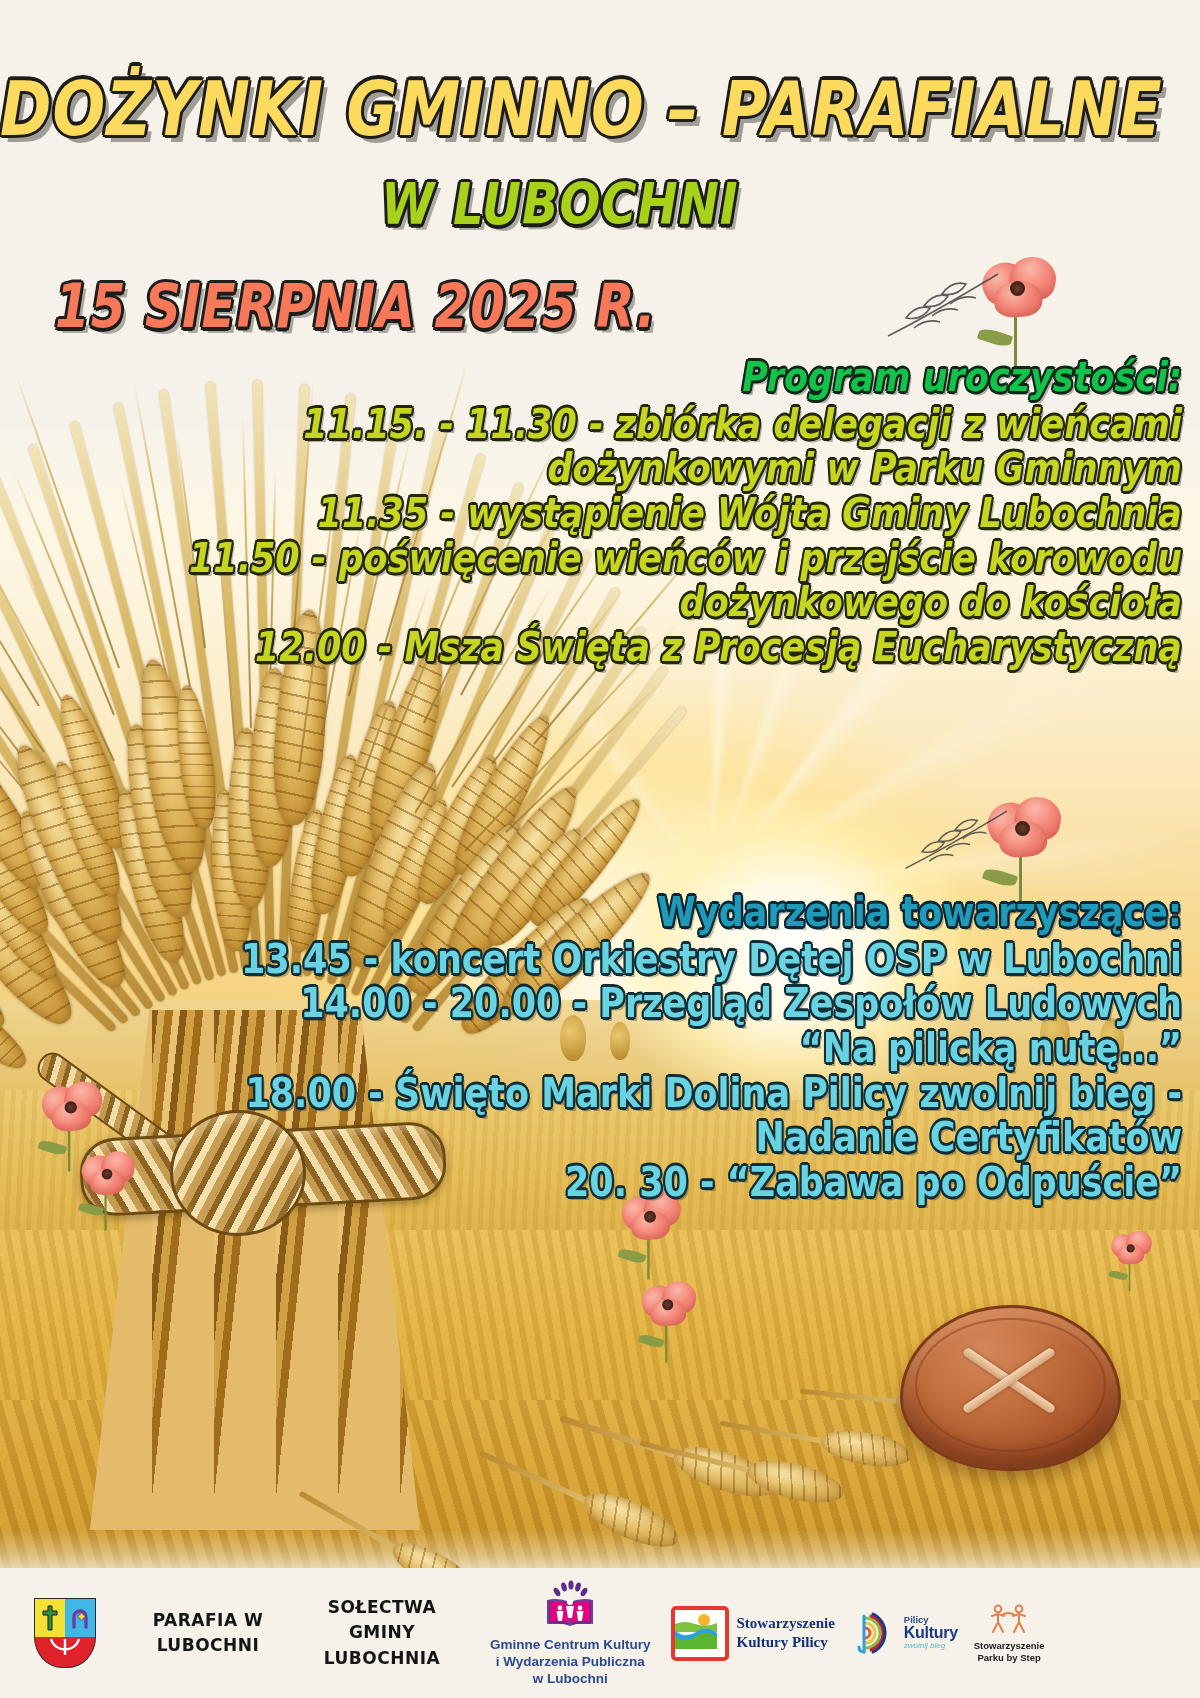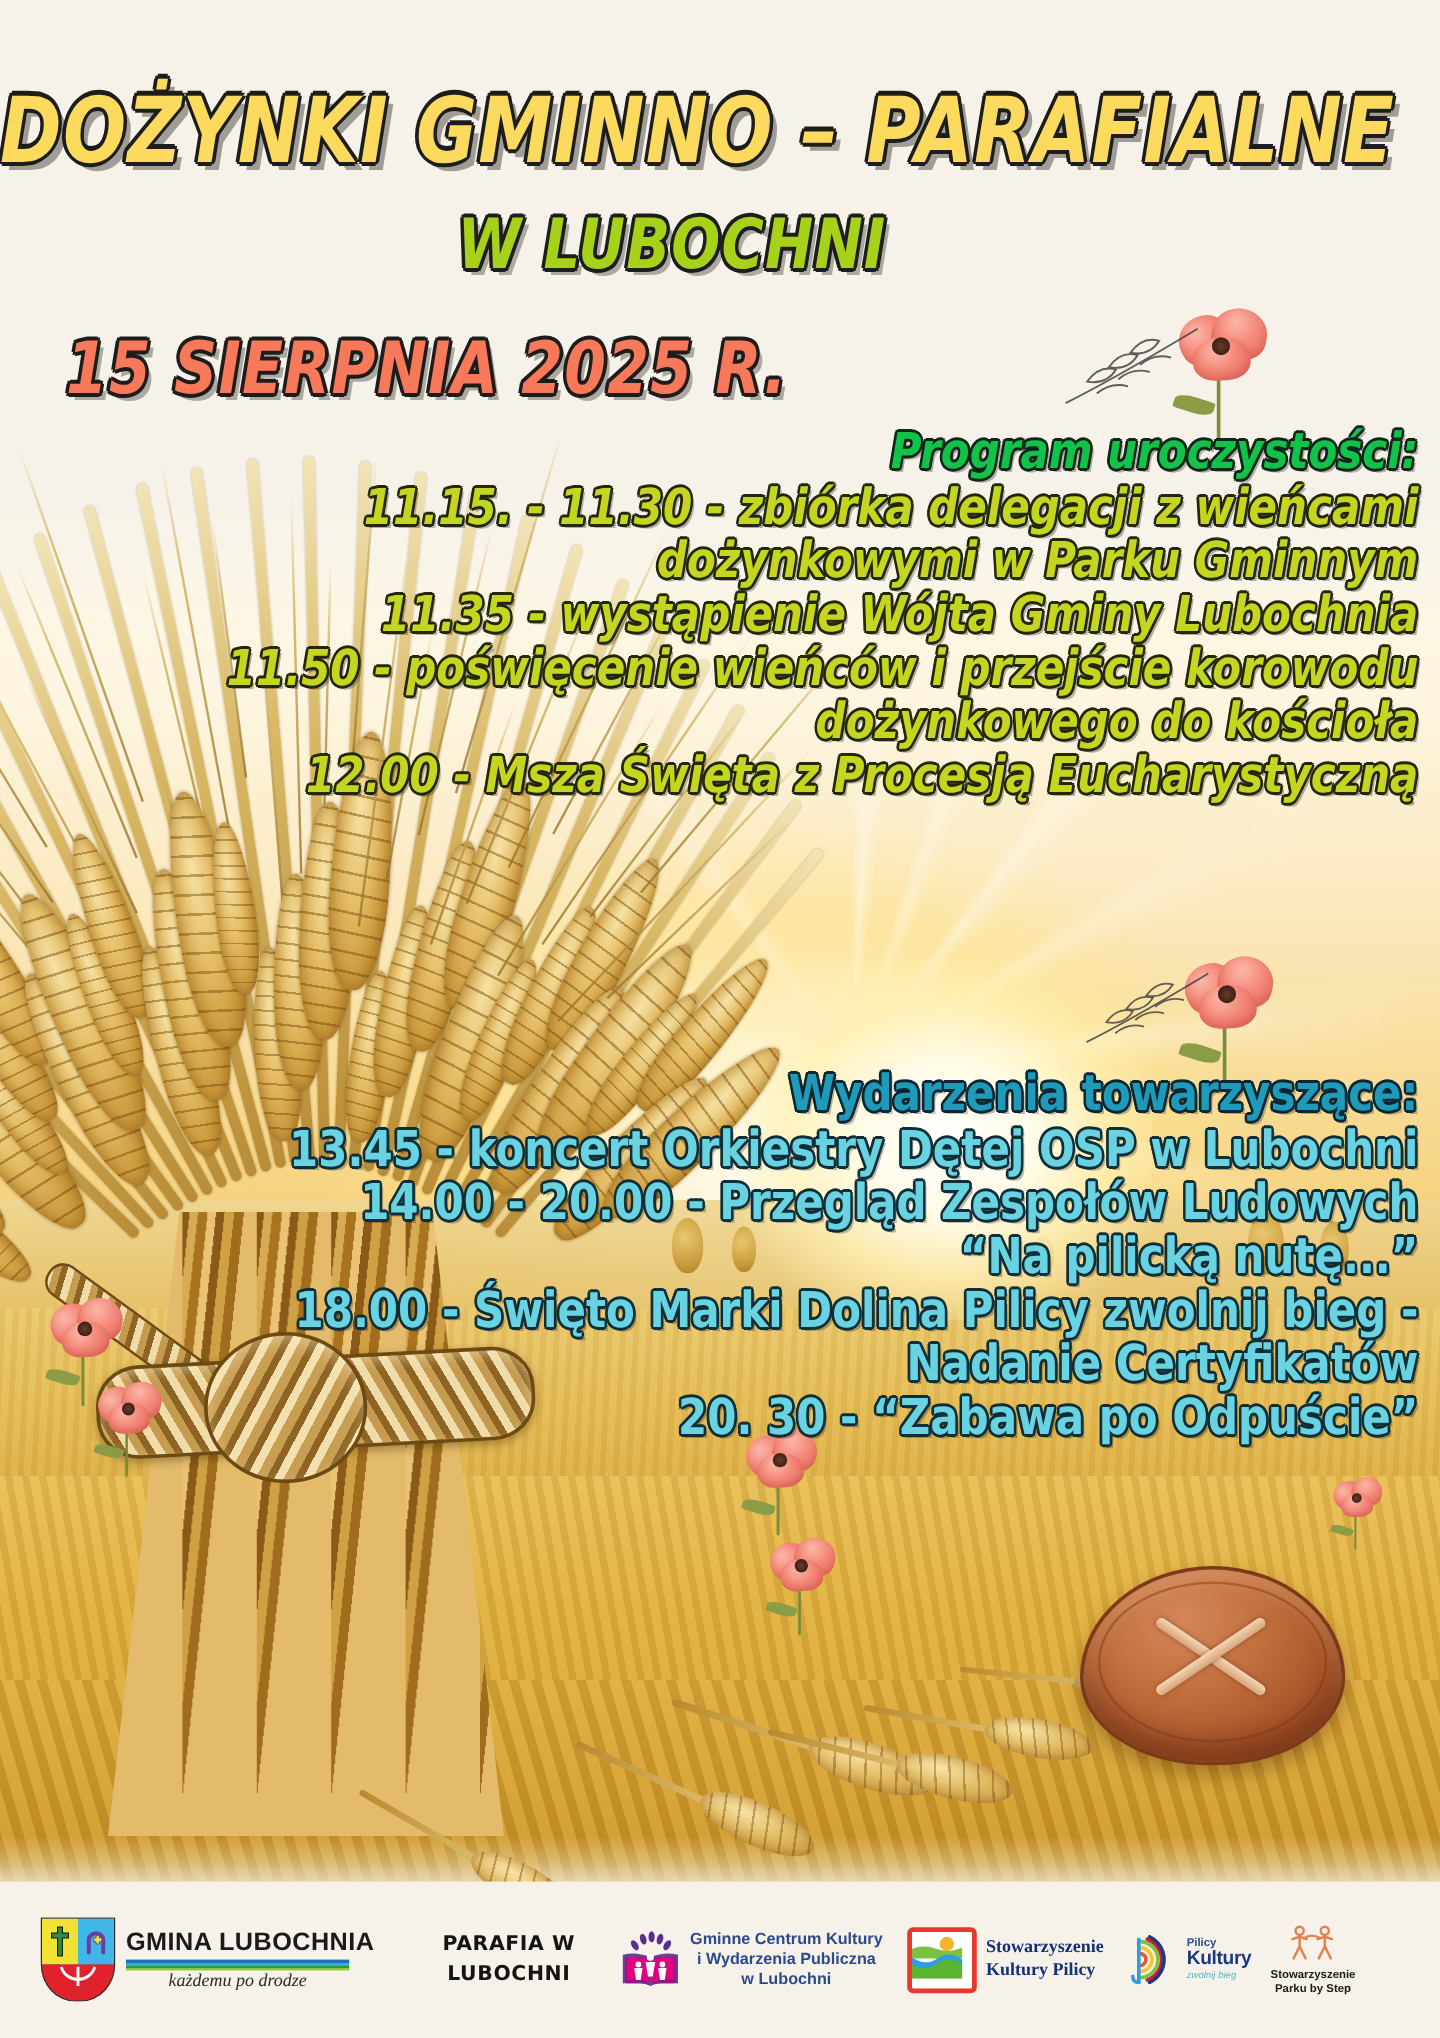--- a/index.html
+++ b/index.html
@@ -571,34 +571,33 @@
             </svg>
           </div>
         </div>
         <div class="bot">
           <svg width="40" height="28" viewBox="0 0 40 28">
             <path d="M6 2 C10 16 30 16 34 2" fill="none" stroke="#ffffff" stroke-width="2.4"></path>
             <path d="M20 2 L20 18" stroke="#ffffff" stroke-width="2.4"></path>
           </svg>
         </div>
       </div>
-      <div class="gmina-text">
-        <div class="gmina-name">GMINA LUBOCHNIA</div>
-        <div class="gmina-bars"></div>
-        <div class="gmina-slogan">każdemu po drodze</div>
-      </div>
     </div>
 
     <div class="plain2" style="margin-left:42px;width:140px;">
       <div>PARAFIA W</div>
       <div>LUBOCHNI</div>
     </div>
 
-
-    <div class="gckib" style="margin-left:22px;">
+    <div class="plain2" style="margin-left:18px;width:172px;">
+      <div>SOŁECTWA</div>
+      <div>GMINY LUBOCHNIA</div>
+    </div>
+
+    <div class="gckib" style="margin-left:22px;flex-direction:column;">
       <div class="gckib-logo">
         <svg width="52" height="52" viewBox="0 0 52 52">
           <g fill="#5b2d8e">
             <ellipse cx="13" cy="14" rx="2.6" ry="4.6" transform="rotate(-32 13 14)"></ellipse>
             <ellipse cx="20" cy="9" rx="2.6" ry="4.6" transform="rotate(-16 20 9)"></ellipse>
             <ellipse cx="27" cy="7" rx="2.6" ry="4.6"></ellipse>
             <ellipse cx="34" cy="9" rx="2.6" ry="4.6" transform="rotate(16 34 9)"></ellipse>
             <ellipse cx="40" cy="14" rx="2.6" ry="4.6" transform="rotate(32 40 14)"></ellipse>
           </g>
           <path d="M5 24h19v22H5z" fill="#e3007e"></path>

